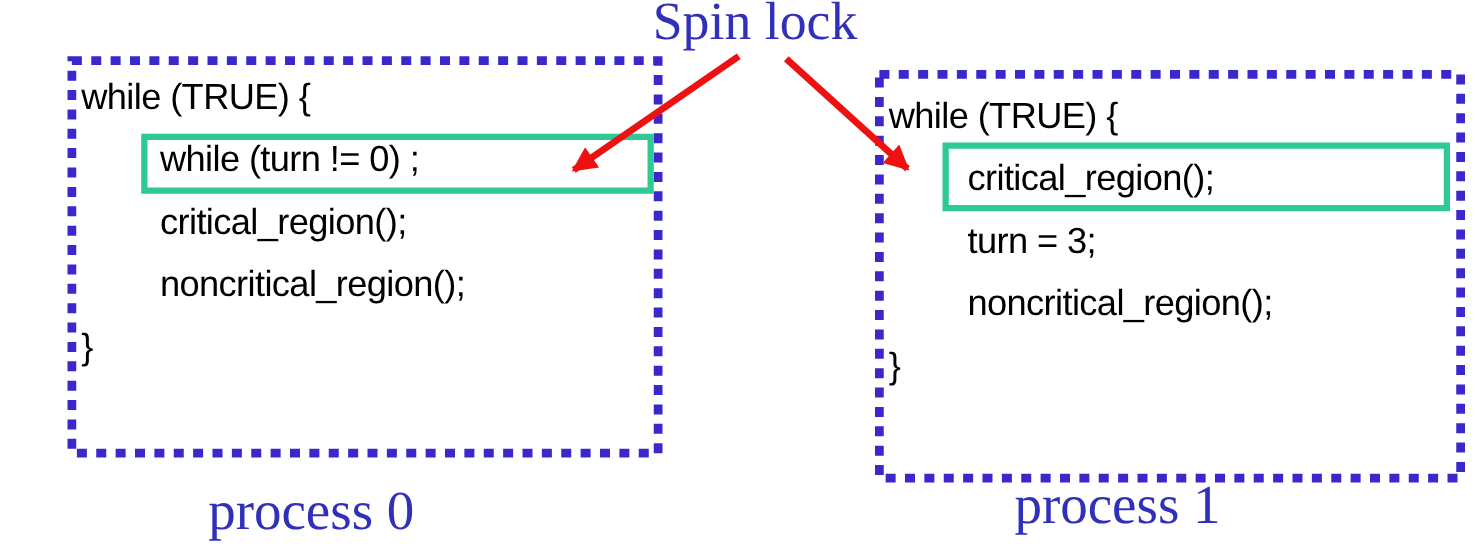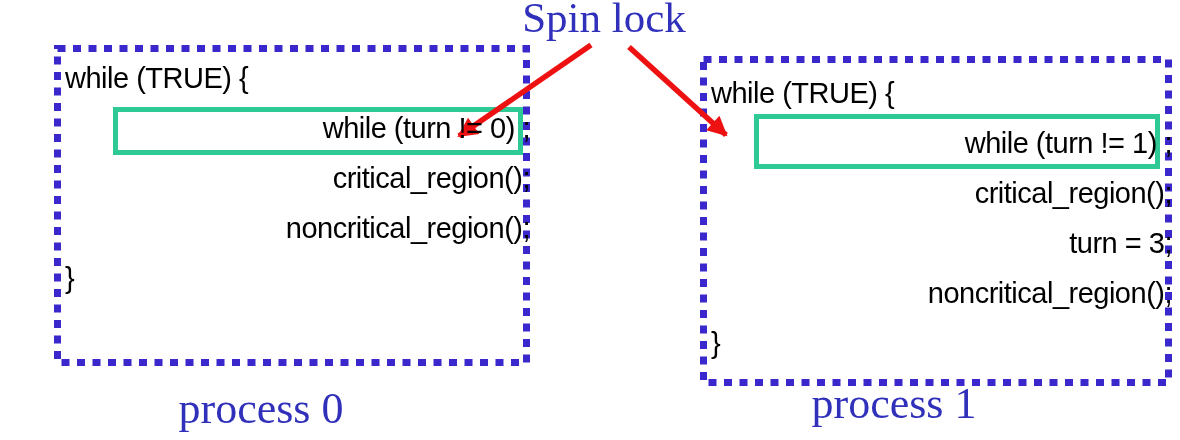--- a/index.html
+++ b/index.html
@@ -12,28 +12,28 @@
   #proc0-box{left:38px;top:45px;width:476px;height:322px;}
   #proc1-box{left:684px;top:56px;width:472px;height:330px;}
   .code{
     position:absolute;left:11px;right:0;
     font-size:29px;line-height:50px;letter-spacing:-0.5px;
     color:#000000;white-space:nowrap;
   }
   #proc0-box .code{top:8px;}
   #proc1-box .code{top:12px;}
   .code-line{height:50px;}
-  .code-line.indent{padding-left:63px;text-align:right;}
+  .code-line.indent{padding-left:63px;}
   .diagram-label{
     position:absolute;z-index:2;color:#3030bb;
     font-family:"Liberation Serif",serif;font-size:43px;line-height:48px;
     text-align:center;white-space:nowrap;
   }
   #spin-lock-label{left:498px;top:-6px;width:180px;}
-  #process0-label{left:100px;top:385px;width:290px;font-size:44px;}
+  #process0-label{left:88px;top:385px;width:290px;font-size:44px;}
   #process1-label{left:733px;top:380px;width:290px;font-size:44px;}
 </style>
 </head>
 <body>
 
 <div id="canvas">
 
   <svg id="overlay" width="1180" height="440" viewBox="0 0 1180 440">
     <defs>
       <marker id="arrowhead" viewBox="0 0 10 10" refX="9" refY="5" markerWidth="4.6" markerHeight="3.6" orient="auto">
@@ -59,21 +59,20 @@
       <div class="code-line indent">while (turn != 0) ;</div>
       <div class="code-line indent">critical_region();</div>
       <div class="code-line indent">noncritical_region();</div>
       <div class="code-line">}</div>
     </div>
   </div>
 
   <div id="proc1-box" class="proc-box">
     <div class="code">
       <div class="code-line">while (TRUE) {</div>
-      <div class="code-line indent">while (turn != 1) ;</div>
       <div class="code-line indent">critical_region();</div>
       <div class="code-line indent">turn = 3;</div>
       <div class="code-line indent">noncritical_region();</div>
       <div class="code-line">}</div>
     </div>
   </div>
 
   <div id="process0-label" class="diagram-label">process 0</div>
   <div id="process1-label" class="diagram-label">process 1</div>
 

